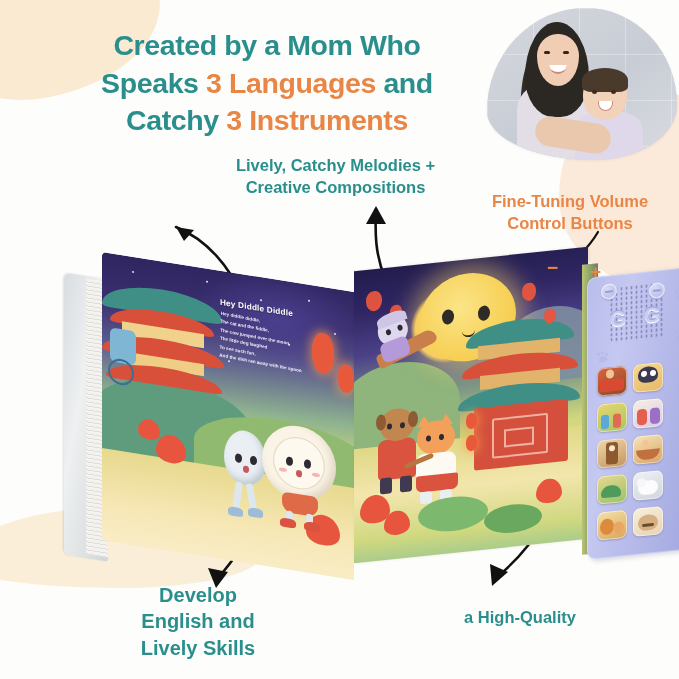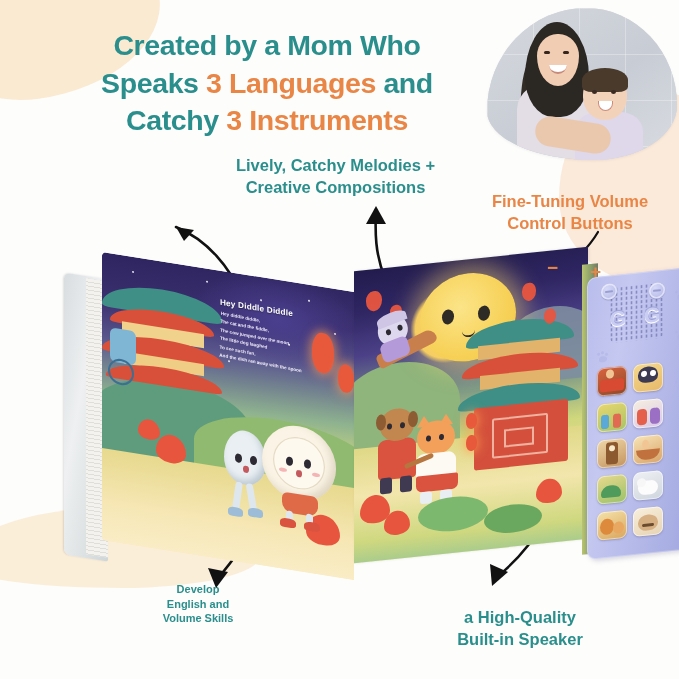--- a/index.html
+++ b/index.html
@@ -150,21 +150,21 @@
     line-height: 1.32;
     text-align: center;
   }
   .teal { color: #2a8f8c; }
   .orange { color: #e98545; }
   .callout .num { color: #e98545; }
 
   #label-specs   { left: 38px;  top: 178px; width: 140px; font-size: 16.5px; }
   #label-melody  { left: 208px; top: 155px; width: 255px; font-size: 16.5px; }
   #label-volume  { left: 465px; top: 191px; width: 210px; font-size: 16.5px; }
-  #label-develop { left: 98px;  top: 582px; width: 200px; font-size: 11px; }
+  #label-develop { left: 98px;  top: 582px; width: 200px; font-size: 20px; }
   #label-sound   { left: 410px; top: 585px; width: 220px; font-size: 16.5px; }
 
   
   .arrow { position: absolute; pointer-events: none; }
   #arrow-specs   { left: 160px; top: 212px; width: 86px;  height: 86px; }
   #arrow-melody  { left: 355px; top: 198px; width: 50px;  height: 82px; }
   #arrow-volume  { left: 548px; top: 228px; width: 56px;  height: 52px; }
   #arrow-develop { left: 196px; top: 526px; width: 72px;  height: 66px; }
   #arrow-sound   { left: 478px; top: 506px; width: 96px;  height: 86px; }
 
@@ -380,27 +380,26 @@
   </div>
 
   <div class="callout orange" id="label-volume">
     <span>Fine-Tuning Volume</span><br>
     <span>Control Buttons</span>
   </div>
 
   <div class="callout teal" id="label-develop">
     <span>Develop</span><br>
     <span>English and</span><br>
-    <span>Volume Skills</span>
+    <span>Lively Skills</span>
   </div>
 
   <div class="callout teal" id="label-sound">
     <br>
     <span>a High-Quality</span><br>
-    <span>Built-in Speaker</span>
   </div>
 
   <svg class="arrow" id="arrow-specs" viewBox="0 0 86 86">
     <path d="M82 84 C70 56, 48 28, 16 15" stroke="#111" stroke-width="2.6" fill="none" stroke-linecap="round"></path>
     <path d="M16 15 L34 18 L24 29 Z" fill="#111"></path>
   </svg>
   <svg class="arrow" id="arrow-melody" viewBox="0 0 50 82">
     <path d="M30 80 C20 56, 20 34, 21 12" stroke="#111" stroke-width="2.6" fill="none" stroke-linecap="round"></path>
     <path d="M21 8 L31 26 L11 26 Z" fill="#111"></path>
   </svg>

